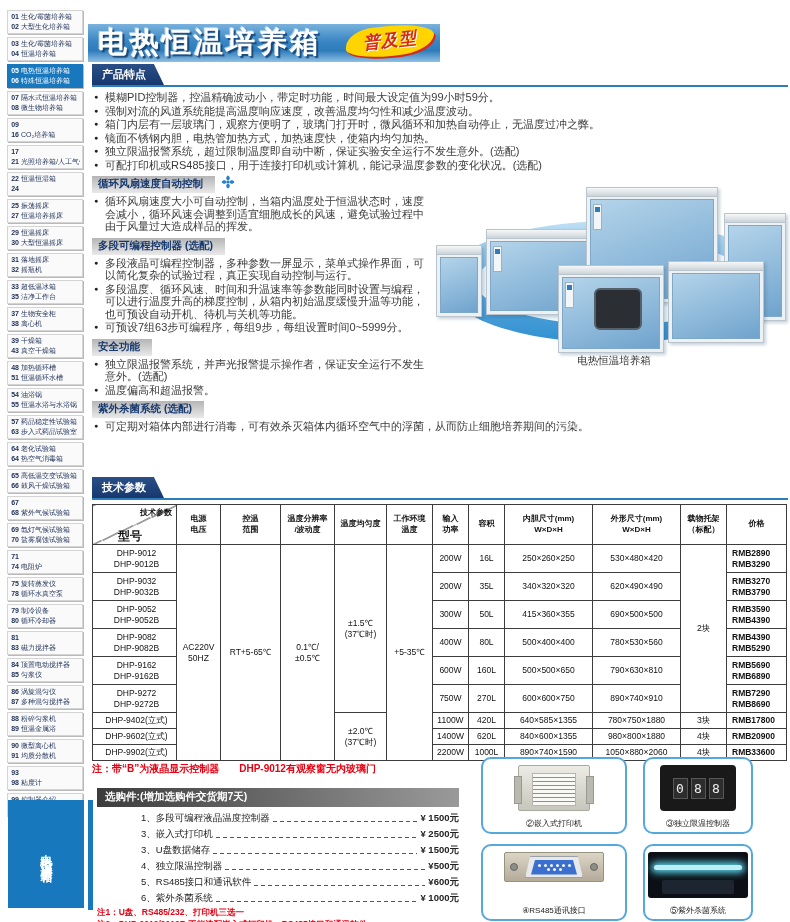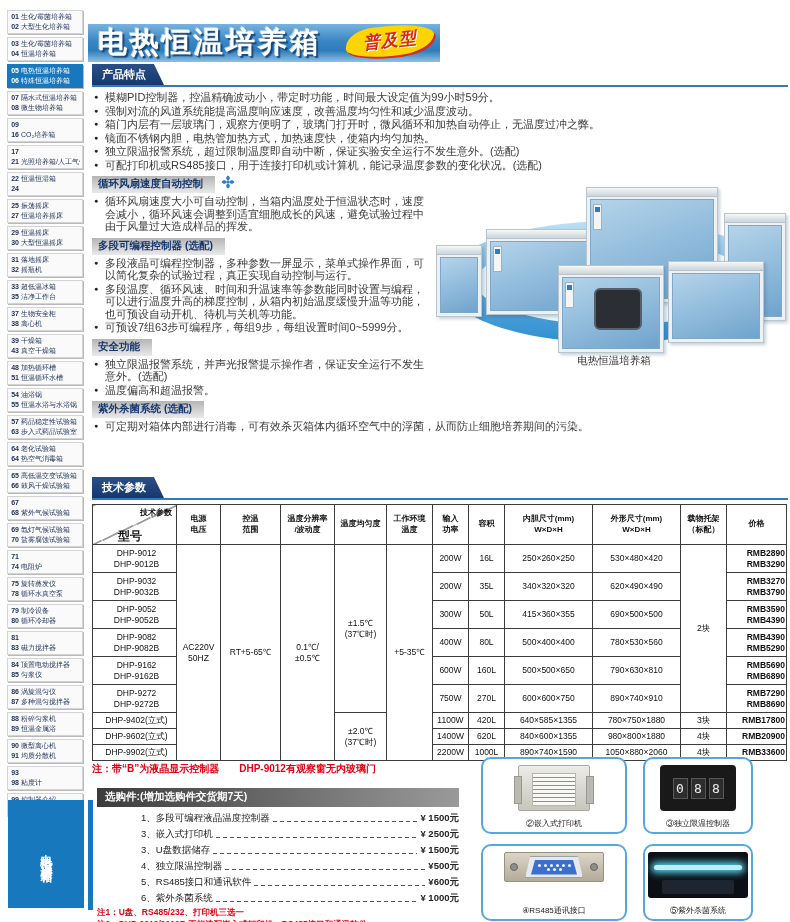--- a/index.html
+++ b/index.html
@@ -66,21 +66,21 @@
                  border-radius:6px; border:2px solid #55606a; }
   .pv-caption { position:absolute; left:0; right:0; bottom:-3px; text-align:center; font-size:10.5px; color:#333; }
 
   
   .specs { position:absolute; left:92px; top:477px; width:696px; }
   table#spec-table { border-collapse:collapse; table-layout:fixed; width:694px; margin-top:2px; }
   #spec-table th, #spec-table td { border:1px solid #3c3c3c; text-align:center; vertical-align:middle;
                  font-size:8.5px; line-height:10.5px; white-space:pre-line; padding:1px; color:#111; }
   #spec-table thead th { font-weight:bold; font-size:8px; height:40px; }
   #spec-table td.model { text-align:center; padding-left:5px; }
-  #spec-table td.price { text-align:right; padding-left:5px; font-weight:bold; }
+  #spec-table td.price { text-align:left; padding-left:5px; font-weight:bold; }
   #spec-table tr.tall td { height:28px; }
   #spec-table tr.short td { height:16px; }
   th.corner { position:relative;
               background:linear-gradient(to bottom right, transparent 49.4%, #3c3c3c 49.4%, #3c3c3c 50.6%, transparent 50.6%); }
   th.corner .c-top { position:absolute; top:3px; right:4px; font-size:8px; }
   th.corner .c-bottom { position:absolute; bottom:3px; left:5px; font-size:12px;margin-left:20px; }
   .spec-note { margin-top:1px; color:#e60012; font-size:10px; font-weight:bold; }
 
   
   .options { position:absolute; left:97px; top:788px; width:362px; }

